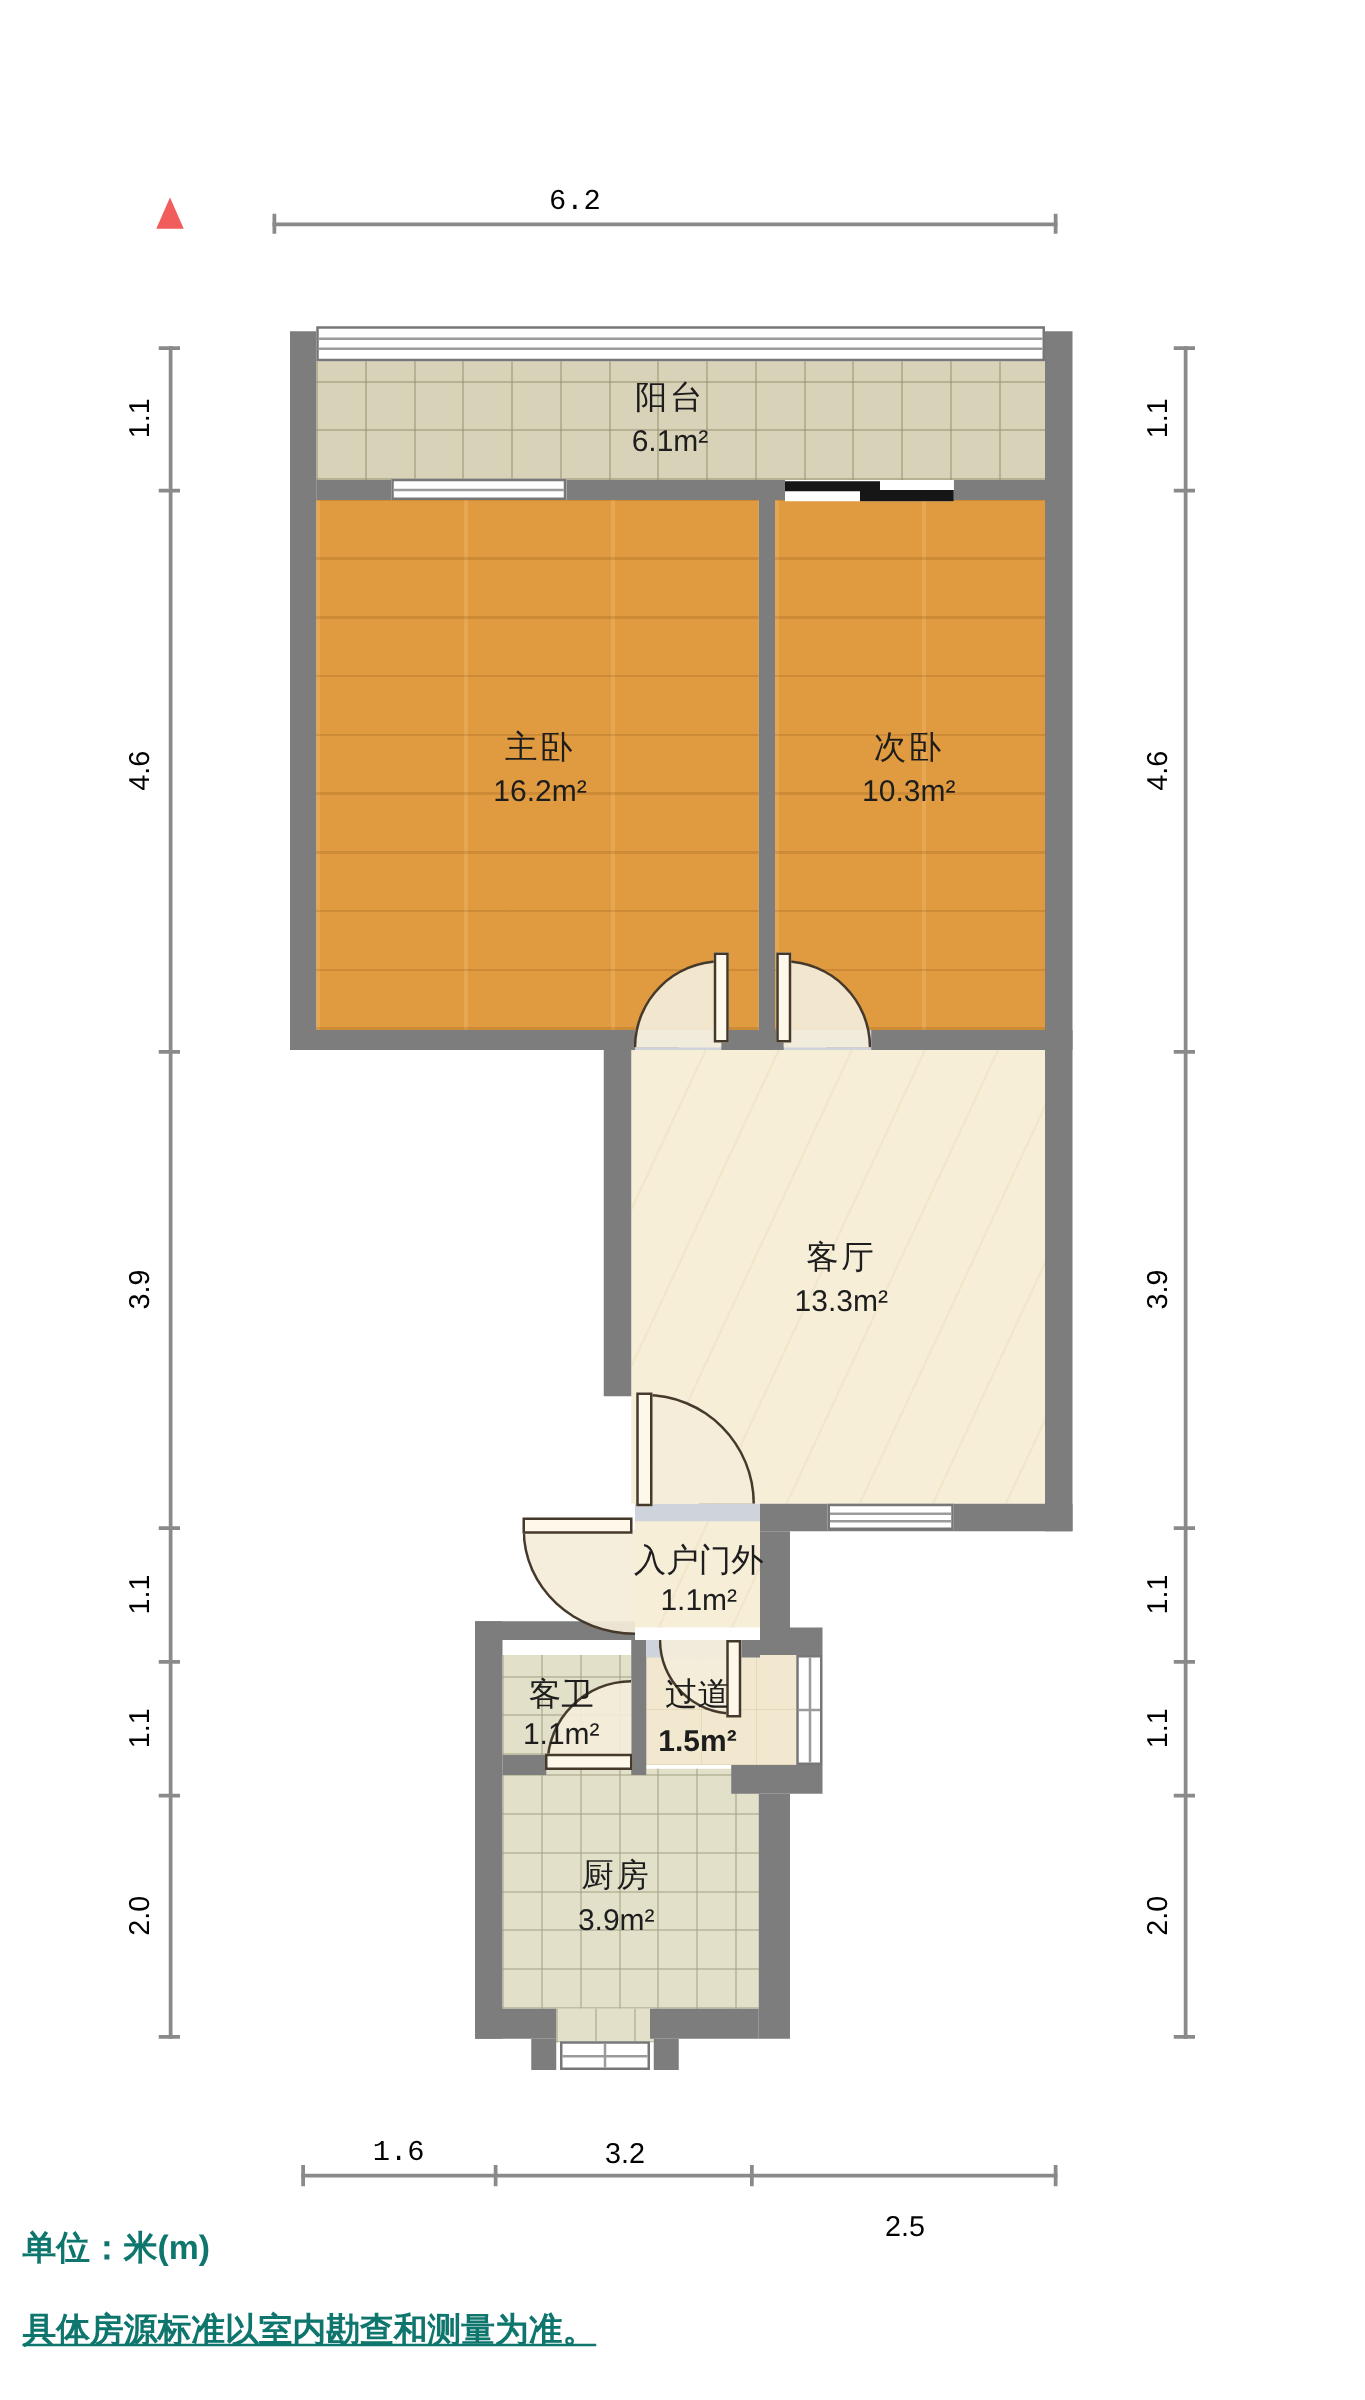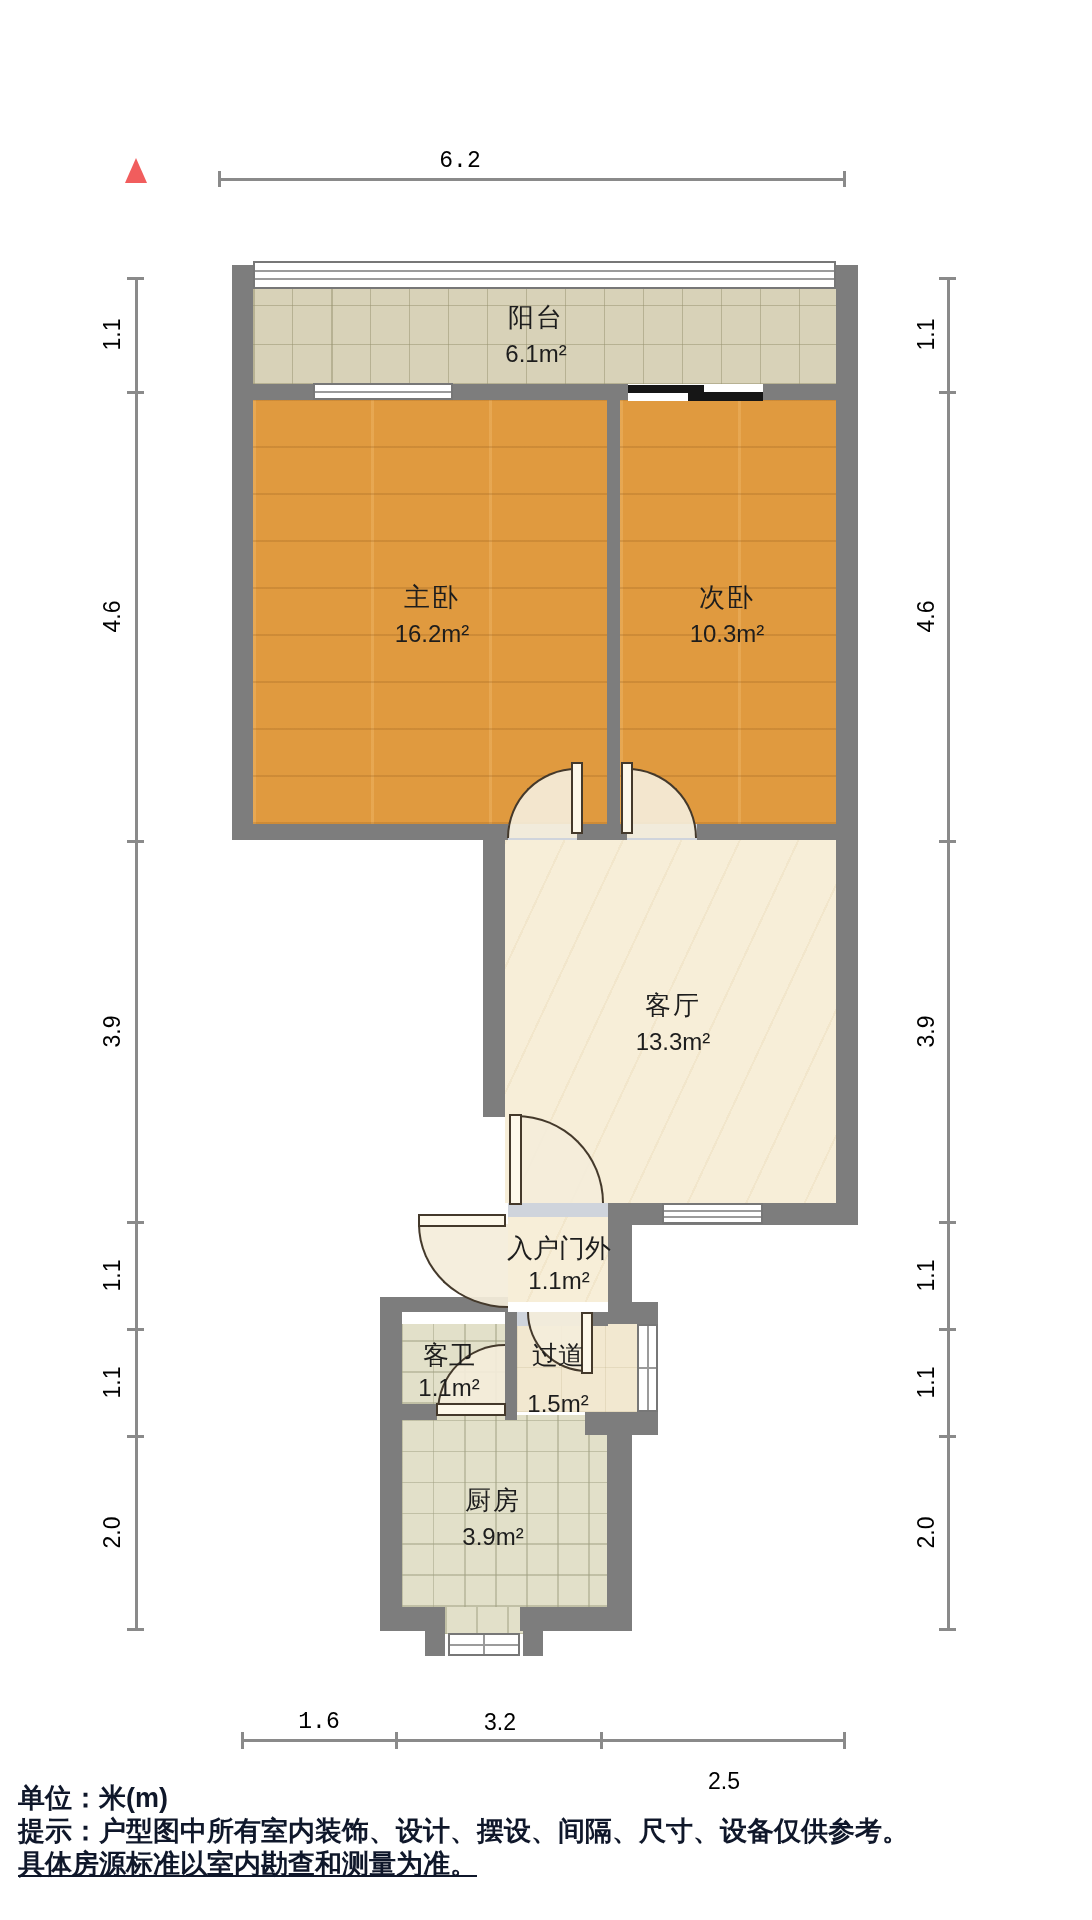--- a/index.html
+++ b/index.html
@@ -31,21 +31,21 @@
   .room-label{position:absolute;transform:translateX(-50%);text-align:center;color:#1d1d1d;white-space:nowrap;}
   .room-name{font-size:26px;letter-spacing:2px;}
   .room-area{font-size:24px;margin-top:5px;letter-spacing:0;}
   .dim-line{position:absolute;background:#8a8a8a;}
   .dim-tick{position:absolute;background:#8a8a8a;}
   .dim-num{position:absolute;font-size:23px;color:#000;}
   .dim-num.h{transform:translateX(-50%);}
   .dim-num.v{width:46px;text-align:center;transform:rotate(-90deg);}
   .north{position:absolute;width:0;height:0;border-left:11px solid transparent;
          border-right:11px solid transparent;border-bottom:25px solid #f15d5d;}
-  .footer-line{position:absolute;left:18px;font-size:27px;font-weight:bold;color:#0f172a;white-space:nowrap;}
+  .footer-line{position:absolute;left:18px;font-size:27px;font-weight:bold;color:#0f766e;white-space:nowrap;}
 </style>
 </head>
 <body>
 
 <div id="stage">
 
   <div class="north" style="left:125px;top:158px;"></div>
 
   <div class="floor f-balcony" style="left:253px;top:287px;width:583px;height:97px;"></div>
   <div class="floor f-wood" style="left:253px;top:400px;width:354px;height:424px;"></div>
@@ -146,21 +146,21 @@
   <div class="room-label" style="left:559px;top:1231px;">
     <div class="room-name" style="letter-spacing:0;">入户门外</div>
     <div class="room-area" style="margin-top:1px;">1.1m²</div>
   </div>
   <div class="room-label" style="left:449px;top:1338px;">
     <div class="room-name" style="letter-spacing:0;">客卫</div>
     <div class="room-area" style="margin-top:1px;">1.1m²</div>
   </div>
   <div class="room-label" style="left:558px;top:1338px;">
     <div class="room-name" style="letter-spacing:0;">过道</div>
-    <div class="room-area" style="margin-top:17px;">1.5m²</div>
+    <div class="room-area" style="margin-top:7px;font-weight:bold;">1.5m²</div>
   </div>
   <div class="room-label" style="left:493px;top:1483px;">
     <div class="room-name">厨房</div>
     <div class="room-area">3.9m²</div>
   </div>
 
   <div class="dim-line" style="left:218px;top:178px;width:628px;height:3px;"></div>
   <div class="dim-tick" style="left:218px;top:171px;width:3px;height:16px;"></div>
   <div class="dim-tick" style="left:843px;top:171px;width:3px;height:16px;"></div>
   <div class="dim-num h" style="left:460px;top:148px;font-family:Liberation Mono, monospace;">6.2</div>
@@ -198,16 +198,15 @@
   <div class="dim-tick" style="left:939px;top:1435px;width:17px;height:3px;"></div>
   <div class="dim-tick" style="left:939px;top:1628px;width:17px;height:3px;"></div>
   <div class="dim-num v" style="left:903px;top:321px;">1.1</div>
   <div class="dim-num v" style="left:903px;top:603px;">4.6</div>
   <div class="dim-num v" style="left:903px;top:1018px;">3.9</div>
   <div class="dim-num v" style="left:903px;top:1262px;">1.1</div>
   <div class="dim-num v" style="left:903px;top:1369px;">1.1</div>
   <div class="dim-num v" style="left:903px;top:1519px;">2.0</div>
 
   <div class="footer-line" style="top:1780px;">单位：米(m)</div>
-  <div class="footer-line" style="top:1813px;">提示：户型图中所有室内装饰、设计、摆设、间隔、尺寸、设备仅供参考。</div>
   <div class="footer-line" style="top:1846px;text-decoration:underline;">具体房源标准以室内勘查和测量为准。</div>
 
 </div>
 
 </body></html>

